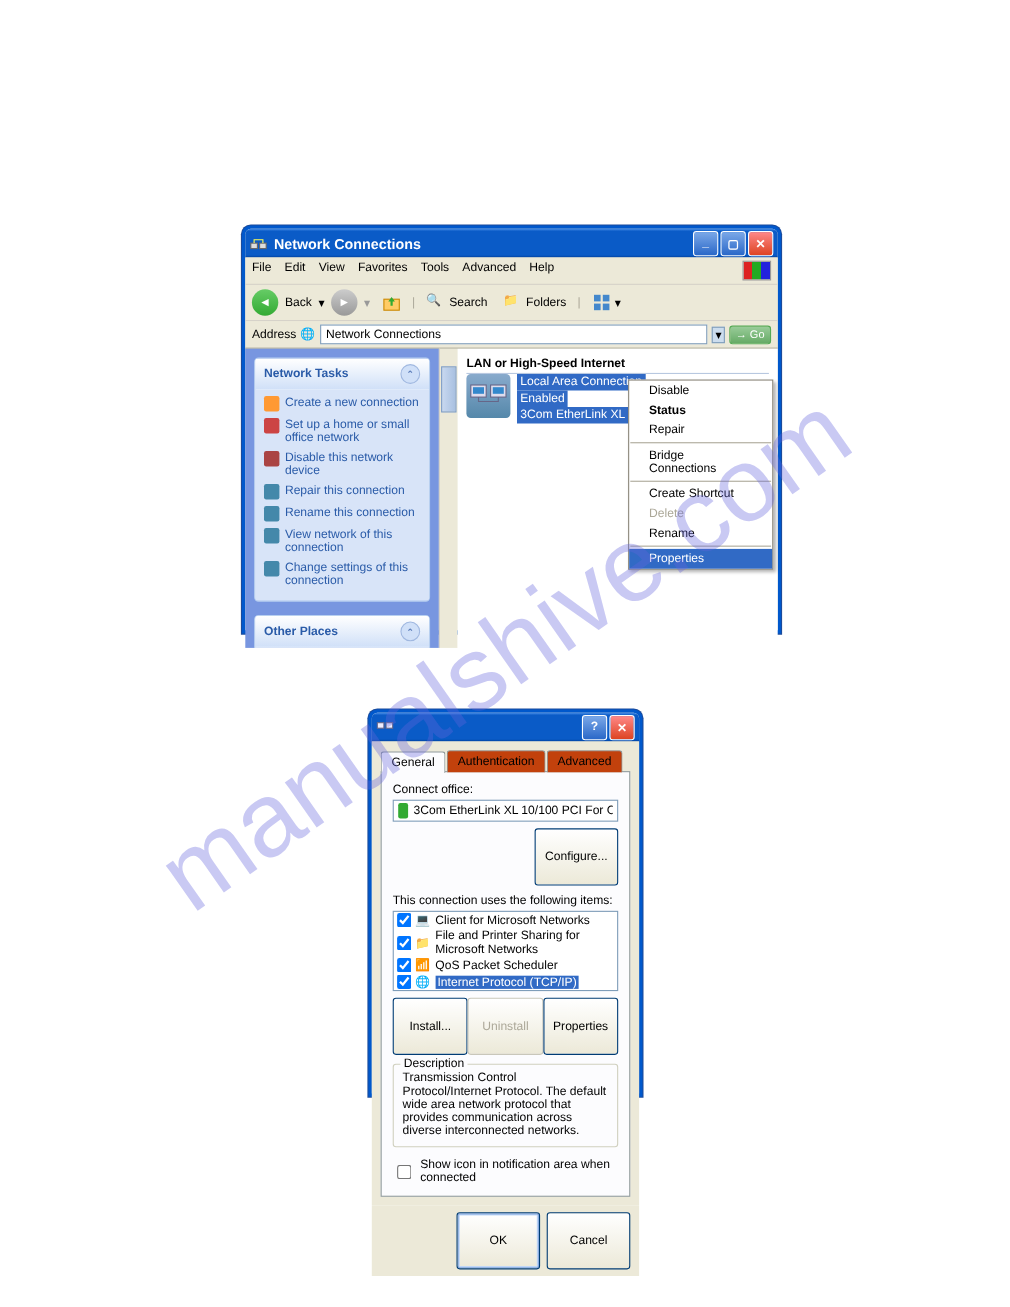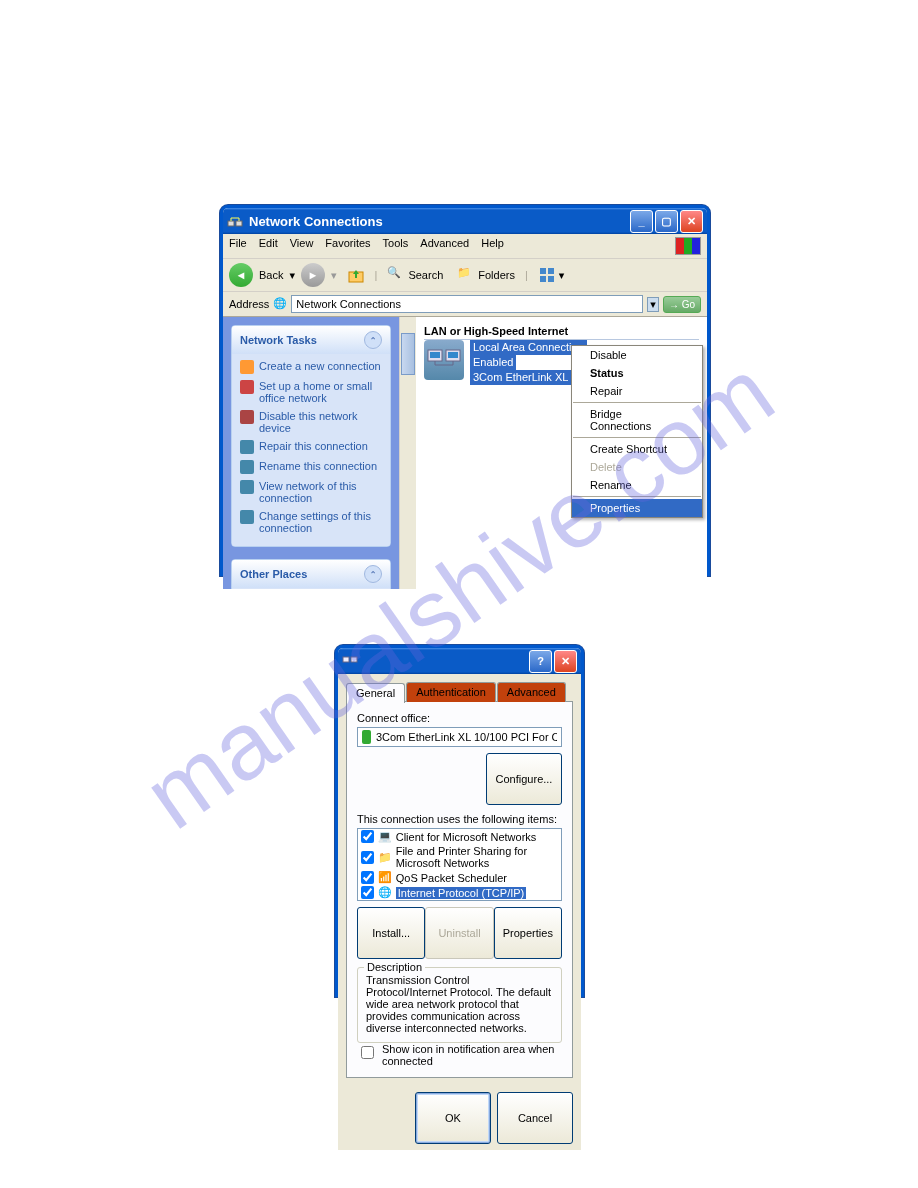--- a/index.html
+++ b/index.html
@@ -271,21 +271,21 @@
       </div>
       <div style="display:flex;justify-content:space-between;margin-top:6px">
         <span class="btn">Install...</span>
         <span class="btn dis">Uninstall</span>
         <span class="btn">Properties</span>
       </div>
       <div class="groupbox">
         <span class="glabel">Description</span>
         <div style="line-height:12px">Transmission Control Protocol/Internet Protocol. The default wide area network protocol that provides communication across diverse interconnected networks.</div>
       </div>
-      <div style="display:flex;align-items:flex-start;gap:5px">
+      <div style="margin-top:10px;display:flex;align-items:center;gap:5px">
         <input type="checkbox" style="">
         <span>Show icon in notification area when connected</span>
       </div>
     </div>
   </div>
   <div class="dlgfoot">
     <span class="btn def">OK</span>
     <span class="btn">Cancel</span>
   </div>
 </div>

